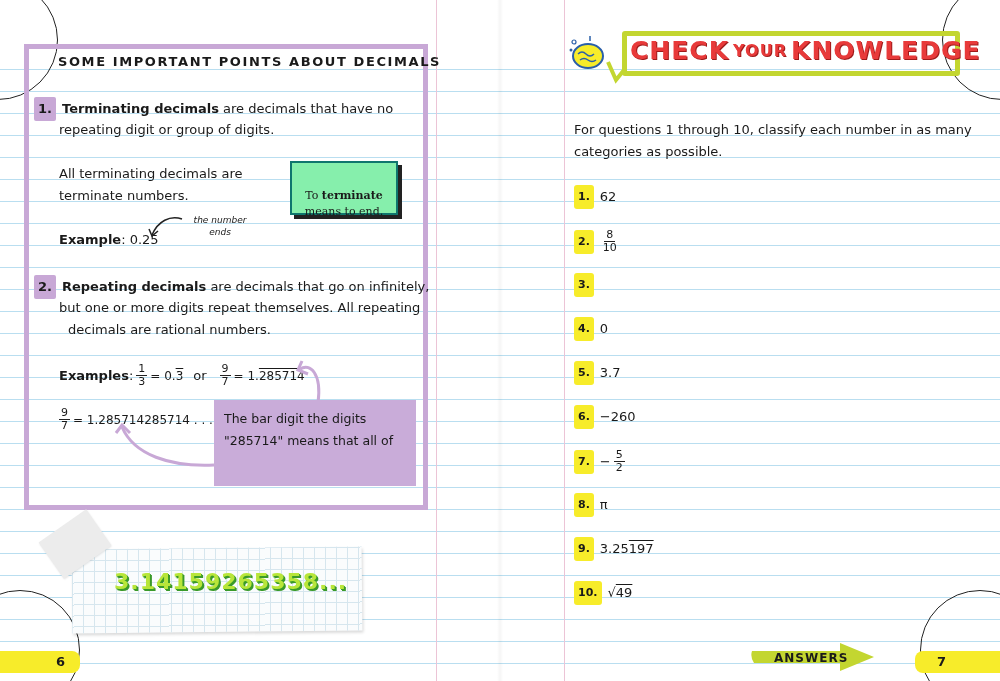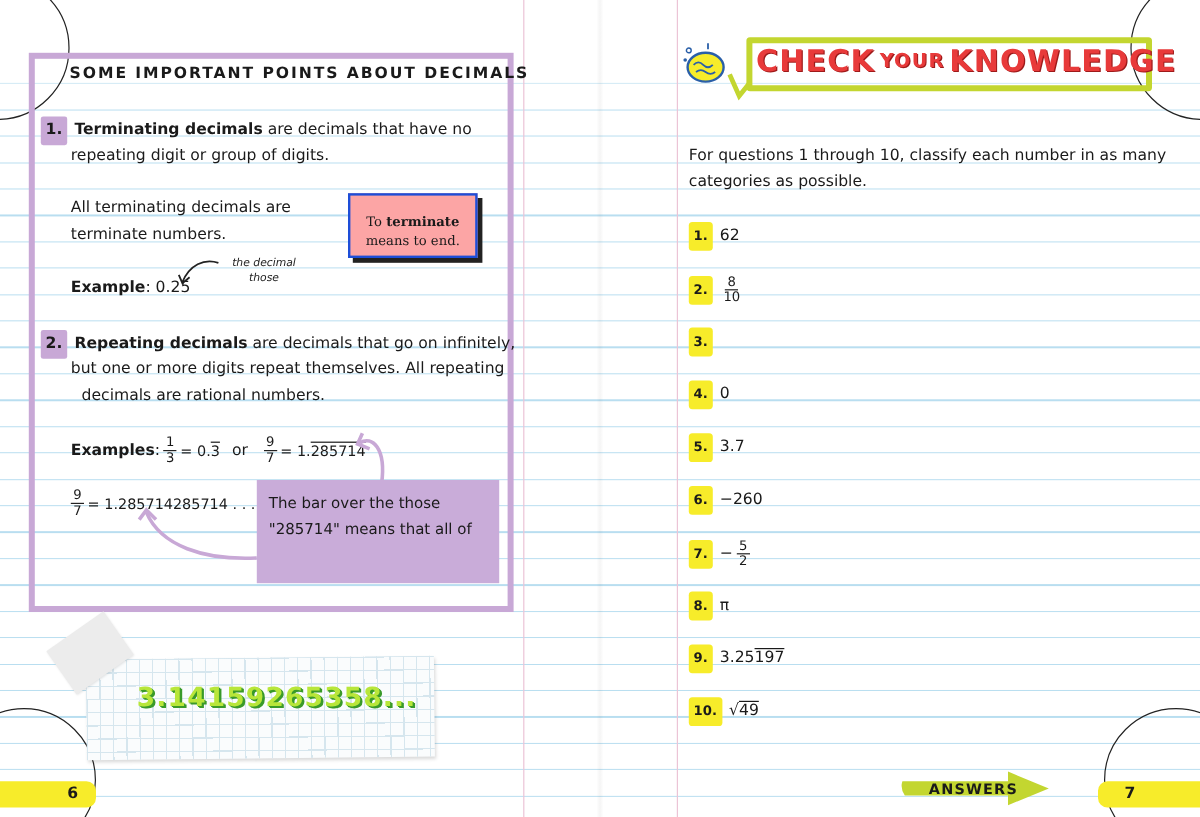--- a/index.html
+++ b/index.html
@@ -23,23 +23,23 @@
     letter-spacing: 1.6px; text-transform: uppercase; font-family: "DejaVu Sans", sans-serif; }
   .num-badge { display: inline-block; background: #c8a8d6; font-weight: bold; font-size: 13px;
     padding: 1px 4px; border-radius: 2px; margin-right: 6px; }
   .para { position: absolute; font-size: 13px; line-height: 22px; font-family: "DejaVu Sans", sans-serif; }
   .para b { font-weight: bold; }
   .frac { display: inline-flex; flex-direction: column; align-items: center; vertical-align: middle;
     font-size: 11px; line-height: 12px; margin: 0 3px; }
   .frac .n { border-bottom: 1px solid #222; padding: 0 2px; }
   .overline { text-decoration: overline; }
   .note-green { position: absolute; left: 290px; top: 161px; width: 108px; height: 54px;
-    background: #fca5a5; border: 2px solid #1d4ed8; box-shadow: 4px 4px 0 #222;
+    background: #86efac; border: 2px solid #0f766e; box-shadow: 4px 4px 0 #222;
     font-family: "DejaVu Serif", serif; font-size: 11px; line-height: 16px; text-align: center;
-    padding-top: 14px; }
+    padding-top: 25px; }
   .annot-small { position: absolute; font-size: 9px; font-style: italic; line-height: 12px; }
   .note-purple { position: absolute; left: 214px; top: 400px; width: 202px; height: 86px;
     background: #c9acd9; font-size: 12.5px; line-height: 22px; padding: 8px 10px; }
 
   
   .grid-paper { position: absolute; left: 72px; top: 548px; width: 290px; height: 84px;
     background-color: #fafcfd;
     background-image:
       repeating-linear-gradient(to right, #d6e6ee 0, #d6e6ee 1px, transparent 1px, transparent 11px),
       repeating-linear-gradient(to bottom, #d6e6ee 0, #d6e6ee 1px, transparent 1px, transparent 11px);
@@ -88,21 +88,21 @@
 <div class="para" style="left:59px; top:119px;">repeating digit or group of digits.</div>
 <div class="para" style="left:59px; top:163px;">All terminating decimals are</div>
 <div class="para" style="left:59px; top:185px;">terminate numbers.</div>
 <div class="para" style="left:59px; top:229px;">
   <b>Example</b><span>: 0.25</span>
 </div>
 <svg style="position:absolute; left:148px; top:213px;" width="36" height="28">
   <path d="M34 6 C22 2, 10 8, 4 22" fill="none" stroke="#222" stroke-width="1.5"></path>
   <path d="M1 16 L4 23 L10 18" fill="none" stroke="#222" stroke-width="1.5"></path>
 </svg>
-<div class="annot-small" style="left:185px; top:214px; width:70px; text-align:center;">the decimal those</div>
+<div class="annot-small" style="left:185px; top:214px; width:70px; text-align:center;">the number ends</div>
 
 <div class="note-green">
   <div><span>To </span><b>terminate</b></div>
   <div>means to end.</div>
 </div>
 
 <div class="para" style="left:34px; top:275px;">
   <span class="num-badge">2.</span><b>Repeating decimals</b><span> are decimals that go on infinitely,</span>
 </div>
 <div class="para" style="left:59px; top:297px;">but one or more digits repeat themselves. All repeating</div>
@@ -132,21 +132,21 @@
     </span>
   <span style="font-size:12px">= 1.285714285714 . . .</span>
 </div>
 <svg style="position:absolute; left:110px; top:355px;" width="240" height="120">
   <path d="M208 48 C212 18, 200 8, 190 14" fill="none" stroke="#c8a8d6" stroke-width="3"></path>
   <path d="M192 6 L188 15 L198 19" fill="none" stroke="#c8a8d6" stroke-width="3"></path>
   <path d="M104 110 C60 112, 24 100, 12 72" fill="none" stroke="#c8a8d6" stroke-width="3"></path>
   <path d="M6 78 L12 70 L20 78" fill="none" stroke="#c8a8d6" stroke-width="3"></path>
 </svg>
 <div class="note-purple">
-  <div>The bar over the those</div>
+  <div>The bar digit the digits</div>
   <div>"285714" means that all of</div>
 </div>
 
 <div class="grid-paper"></div>
 <div class="tape"></div>
 <div class="pi-text">3.14159265358...</div>
 
 <div class="page-num-bar" style="left:0; top:651px; width:80px; padding-left:56px; border-radius:0 8px 8px 0;">6</div>
 
 <svg class="brain" viewBox="0 0 44 44">

